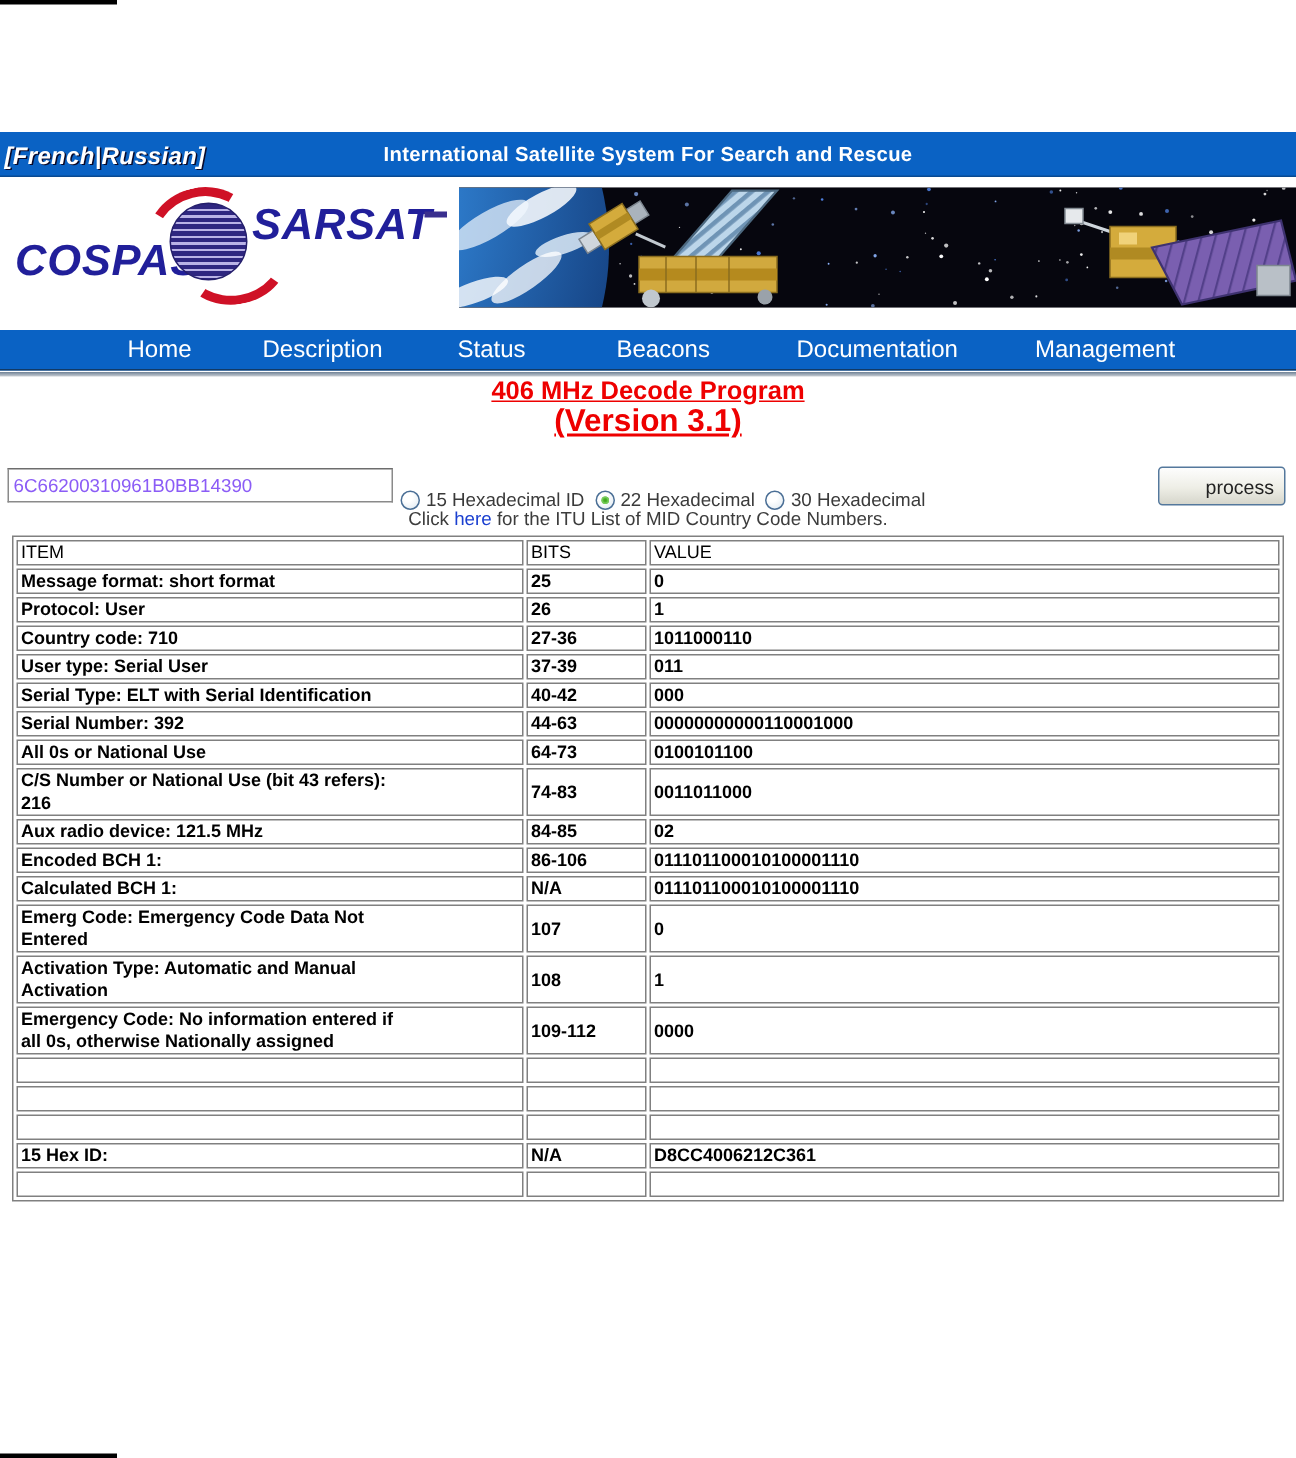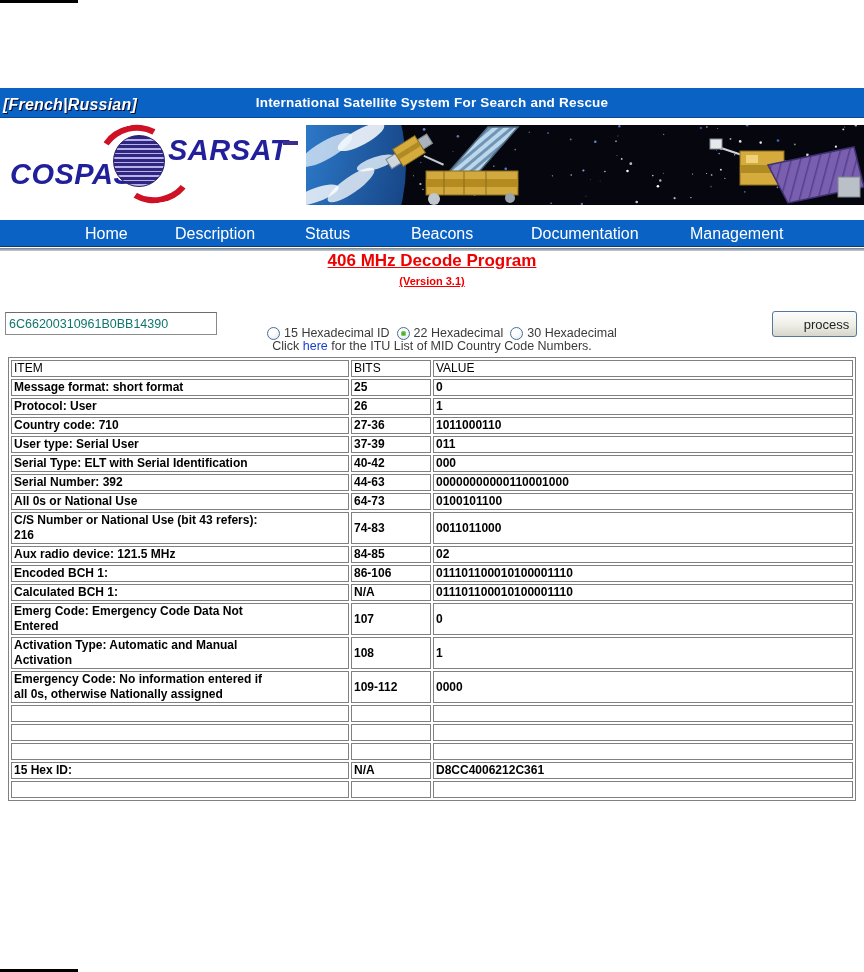--- a/index.html
+++ b/index.html
@@ -45,27 +45,27 @@
   .nav { position:absolute; top:220px; left:0; width:864px; height:27px;
          background:var(--accent,#0a62c4); border-bottom:1px solid #123a66; }
   .nav-item { position:absolute; top:0; height:14px; line-height:27px; color:#fff;
               font-weight:normal; font-size:16px; cursor:pointer; white-space:nowrap; }
   .nav-under { position:absolute; top:248px; left:0; width:864px; height:3px;
                background:linear-gradient(#6f8296,#c9ced4); }
 
   
   .page-title { position:absolute; top:251px; left:0; width:864px; text-align:center;
                 color:var(--title-red,#ee0000); font-weight:bold; font-size:17px; line-height:20px;text-decoration:underline; }
-  .page-title .t2 { font-size:11px; }
+  .page-title .t2 { font-size:21px; }
 
   
   .form-row { position:absolute; top:310px; left:0; width:864px; height:30px; }
-  .hex-input { position:absolute; left:5px; top:2px; width:212px; height:23px;
+  .hex-input { position:absolute; left:5px; top:2px; width:257px; height:23px;
                border:1px solid #8a8a8a; border-top-color:#6d6d6d; background:#fff;
-               font-family:"Liberation Sans",sans-serif; font-size:12.5px; color:#0f766e;
+               font-family:"Liberation Sans",sans-serif; font-size:12.5px; color:#8b5cf6;
                padding:0 3px; outline:none; }
   .radio-zone { position:absolute; left:267px; top:0; height:30px; display:flex;
                 align-items:flex-end; }
   .radio-item { display:flex; align-items:center; margin-right:7px; cursor:pointer; }
   .radio { width:13px; height:13px; border-radius:50%; border:1px solid #4a6e95;
            background:radial-gradient(circle at 35% 30%, #ffffff 30%, #dde8f0); position:relative;
            margin-right:4px; flex:none; }
   .radio.sel::after { content:""; position:absolute; left:3px; top:3px; width:5px; height:5px;
                       border-radius:50%; background:var(--radio-green,#3fa81c);
                       box-shadow:0 0 1px 1px #7ed063 inset; }

